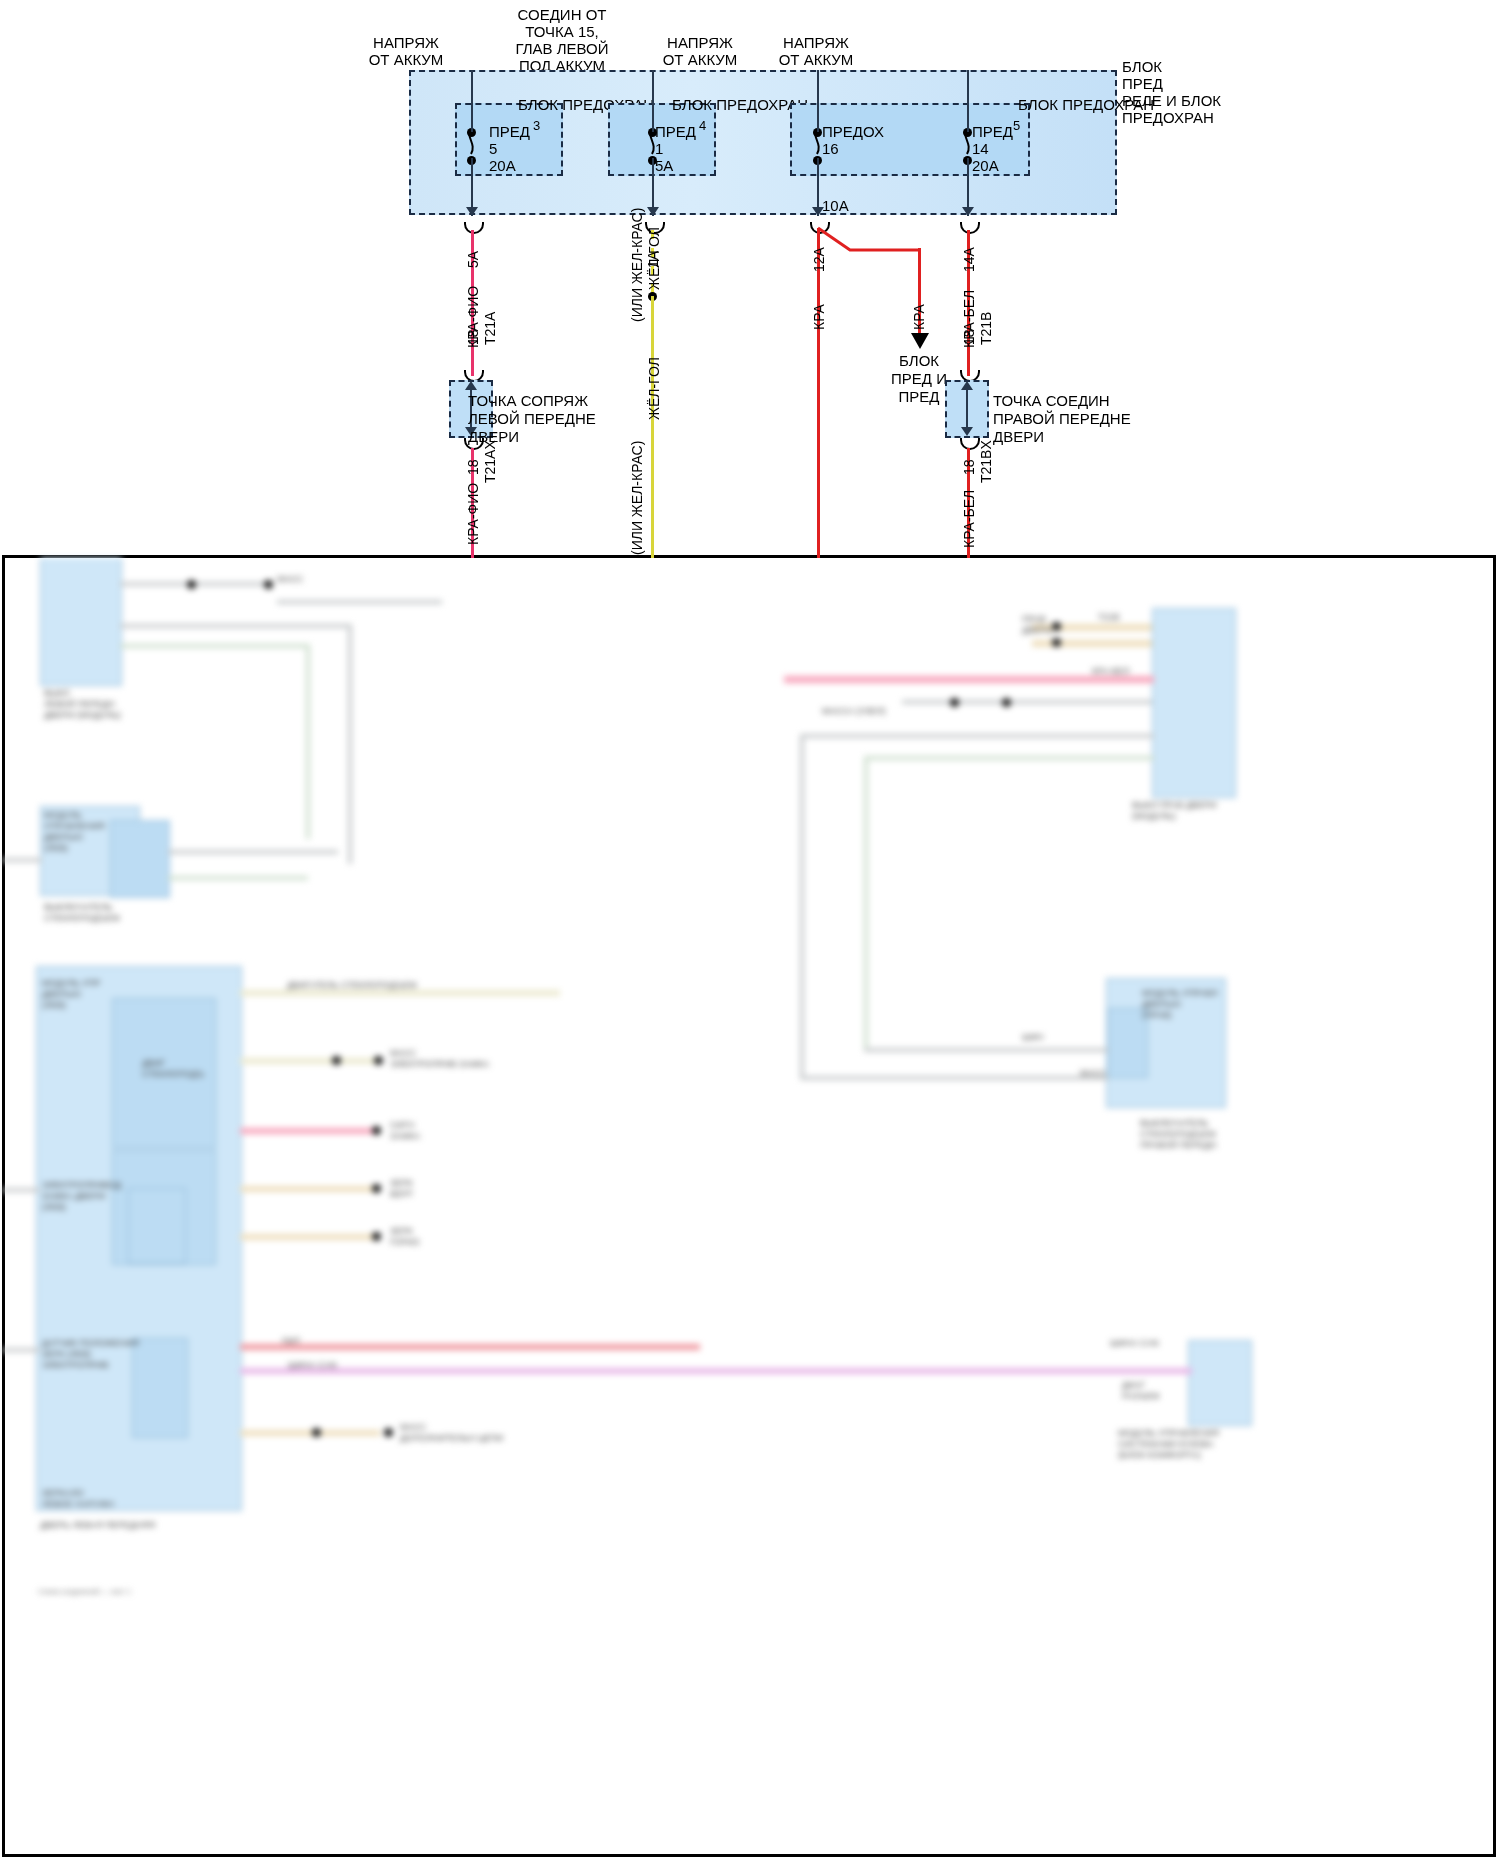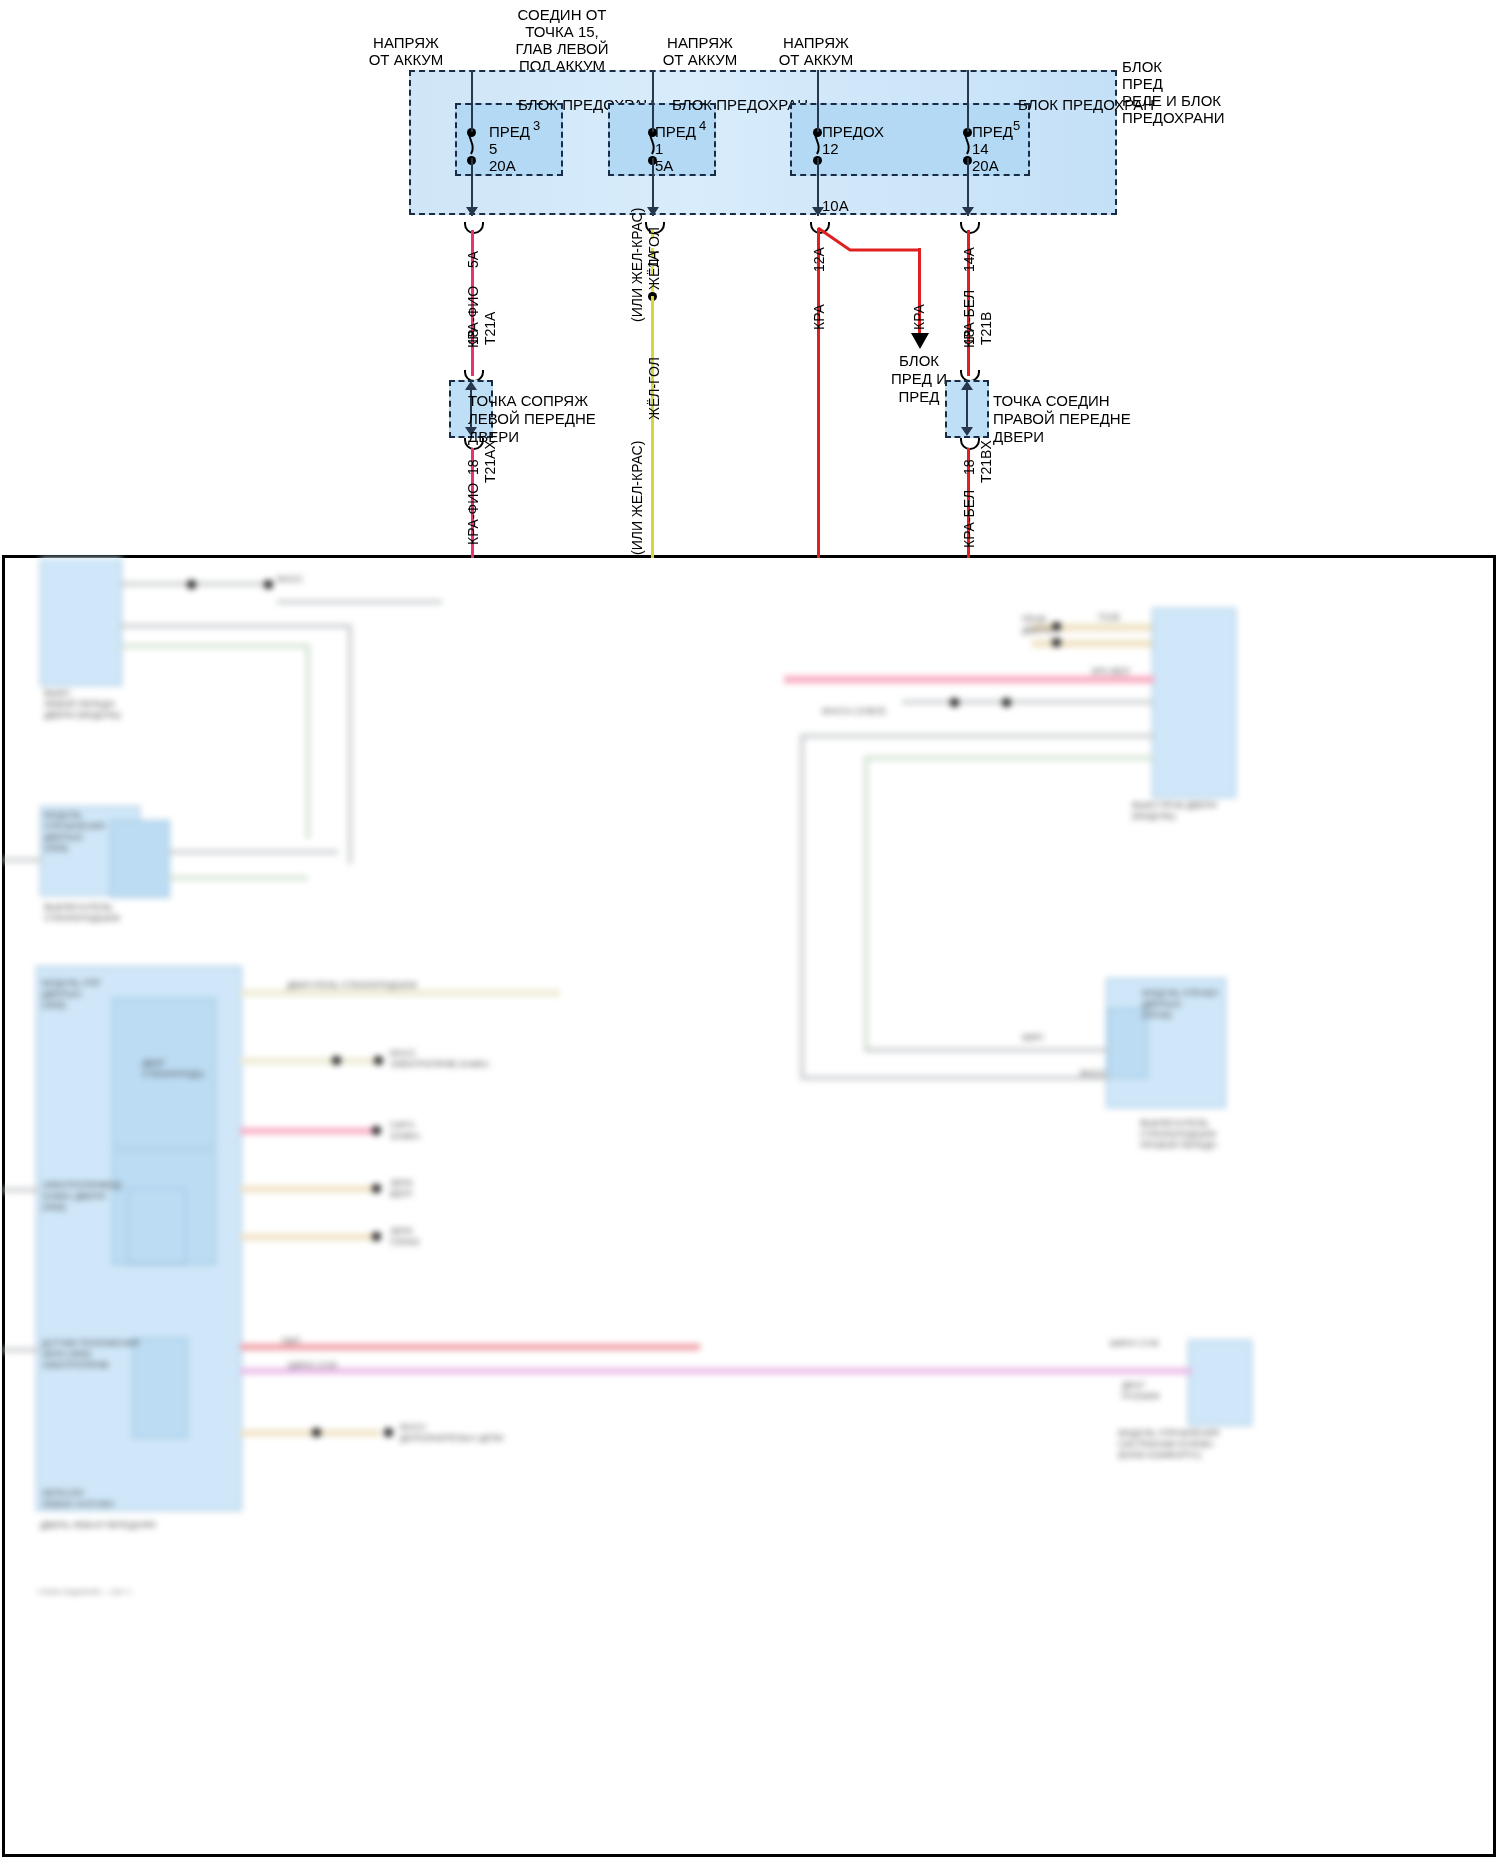--- a/index.html
+++ b/index.html
@@ -372,21 +372,21 @@
       <span>НАПРЯЖ</span><br>
       <span>ОТ АККУМ</span>
     </div>
 
     <div class="fuse-panel"></div>
 
     <div class="panel-right-label" style="left:1122px; top:58px;">
       <span>БЛОК</span><br>
       <span>ПРЕД</span><br>
       <span>РЕЛЕ И БЛОК</span><br>
-      <span>ПРЕДОХРАНИ</span>
+      <span>ПРЕДОХРАН</span>
     </div>
 
     <div class="fuse-sub" style="left:455px; top:103px; width:108px; height:73px;"></div>
     <div class="blk-title" style="left:518px; top:96px;">БЛОК ПРЕДОХРАН</div>
     <div class="fuse-num-sup" style="left:533px; top:118px;">3</div>
     <div class="fuse-label" style="left:489px; top:123px;">ПРЕД</div>
     <div class="fuse-label" style="left:489px; top:140px;">5</div>
     <div class="fuse-label" style="left:489px; top:157px;">20A</div>
     <div class="node-dot" style="left:467px; top:128px;"></div>
     <div class="node-dot" style="left:467px; top:156px;"></div>
@@ -404,21 +404,21 @@
     <div class="node-dot" style="left:648px; top:156px;"></div>
     <svg style="position:absolute;left:644px;top:128px;width:16px;height:32px;">
       <path d="M8 2 C 2 8, 14 16, 8 26" stroke="#000" stroke-width="2" fill="none"></path>
     </svg>
 
     <div class="fuse-sub" style="left:790px; top:103px; width:240px; height:73px;"></div>
     <div class="blk-title" style="left:1018px; top:96px;">БЛОК ПРЕДОХРАН</div>
     <div class="fuse-num-sup" style="left:1013px; top:118px;">5</div>
 
     <div class="fuse-label" style="left:822px; top:123px;">ПРЕДОХ</div>
-    <div class="fuse-label" style="left:822px; top:140px;">12</div>
+    <div class="fuse-label" style="left:822px; top:140px;">16</div>
     <div class="fuse-label" style="left:822px; top:157px;margin-top:40px;">10A</div>
     <div class="node-dot" style="left:813px; top:128px;"></div>
     <div class="node-dot" style="left:813px; top:156px;"></div>
     <svg style="position:absolute;left:809px;top:128px;width:16px;height:32px;">
       <path d="M8 2 C 2 8, 14 16, 8 26" stroke="#000" stroke-width="2" fill="none"></path>
     </svg>
 
     <div class="fuse-label" style="left:972px; top:123px;">ПРЕД</div>
     <div class="fuse-label" style="left:972px; top:140px;">14</div>
     <div class="fuse-label" style="left:972px; top:157px;">20A</div>

